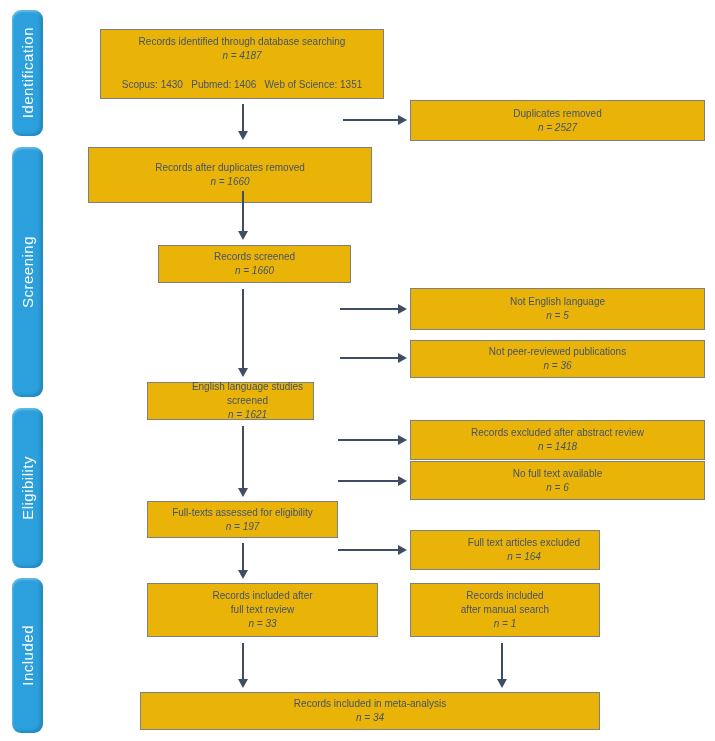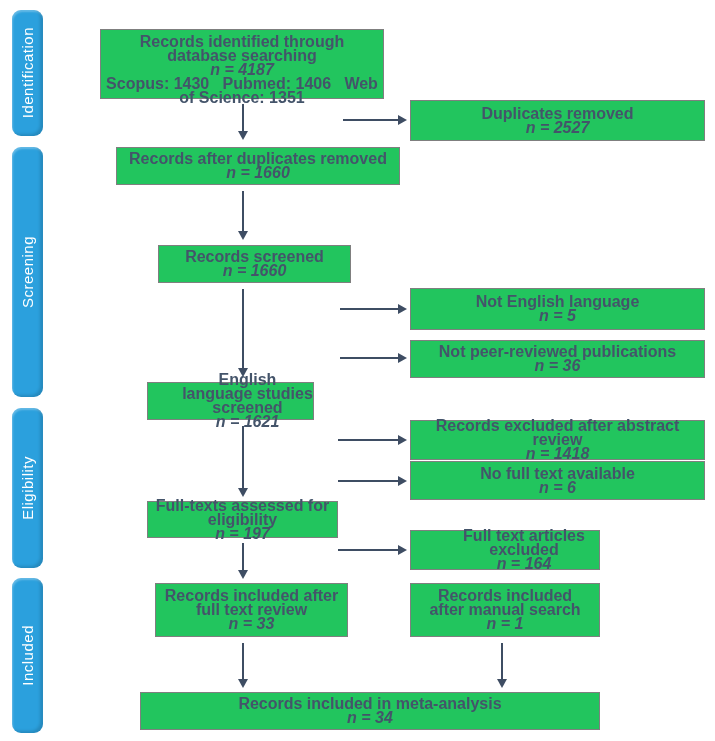--- a/index.html
+++ b/index.html
@@ -29,28 +29,28 @@
     writing-mode:vertical-rl;
     transform:rotate(180deg);
     color:#ffffff;
     font-size:15px;
     letter-spacing:0.5px;
     white-space:nowrap;
   }
   
   .box{
     position:absolute;
-    background:#22c55e;
+    background:#eab308;
     border:1px solid var(--box_border);
     box-sizing:border-box;
     display:flex;flex-direction:column;
     align-items:center;justify-content:center;
     text-align:center;
     color:var(--text);
-    font-size:16px;line-height:14px;font-weight:bold;
+    font-size:10px;line-height:14px;
   }
   .box .n{font-style:italic;}
   .box-a{justify-content:flex-start;padding:5px 2px 6px 2px;}
   .box-a .spacer{flex:1;}
   .box-a .sources{white-space:pre-wrap;}
   
   .arrow-down{position:absolute;width:2px;background:var(--arrow);}
   .arrow-down::after{
     content:'';position:absolute;left:-4px;bottom:-9px;
     border-left:5px solid transparent;border-right:5px solid transparent;
@@ -81,41 +81,41 @@
     <span>Included</span>
   </div>
 
   <div class="box box-a" style="left:100px;top:29px;width:284px;height:70px;">
     <div>Records identified through database searching</div>
     <div class="n">n = 4187</div>
     <div class="spacer"></div>
     <div class="sources">Scopus: 1430   Pubmed: 1406   Web of Science: 1351</div>
   </div>
 
-  <div class="box" style="left:116px;top:147px;width:284px;height:38px;">
+  <div class="box" style="left:88px;top:147px;width:284px;height:56px;">
     <div>Records after duplicates removed</div>
     <div class="n">n = 1660</div>
   </div>
 
   <div class="box" style="left:158px;top:245px;width:193px;height:38px;">
     <div>Records screened</div>
     <div class="n">n = 1660</div>
   </div>
 
   <div class="box" style="left:147px;top:382px;width:167px;height:38px;padding-left:34px;">
     <div>English language studies screened</div>
     <div class="n">n = 1621</div>
   </div>
 
   <div class="box" style="left:147px;top:501px;width:191px;height:37px;">
     <div>Full-texts assessed for eligibility</div>
     <div class="n">n = 197</div>
   </div>
 
-  <div class="box" style="left:147px;top:583px;width:193px;height:54px;margin-left:8px;">
+  <div class="box" style="left:147px;top:583px;width:231px;height:54px;">
     <div>Records included after</div>
     <div>full text review</div>
     <div class="n">n = 33</div>
   </div>
 
   <div class="box" style="left:140px;top:692px;width:460px;height:38px;">
     <div>Records included in meta-analysis</div>
     <div class="n">n = 34</div>
   </div>
 

